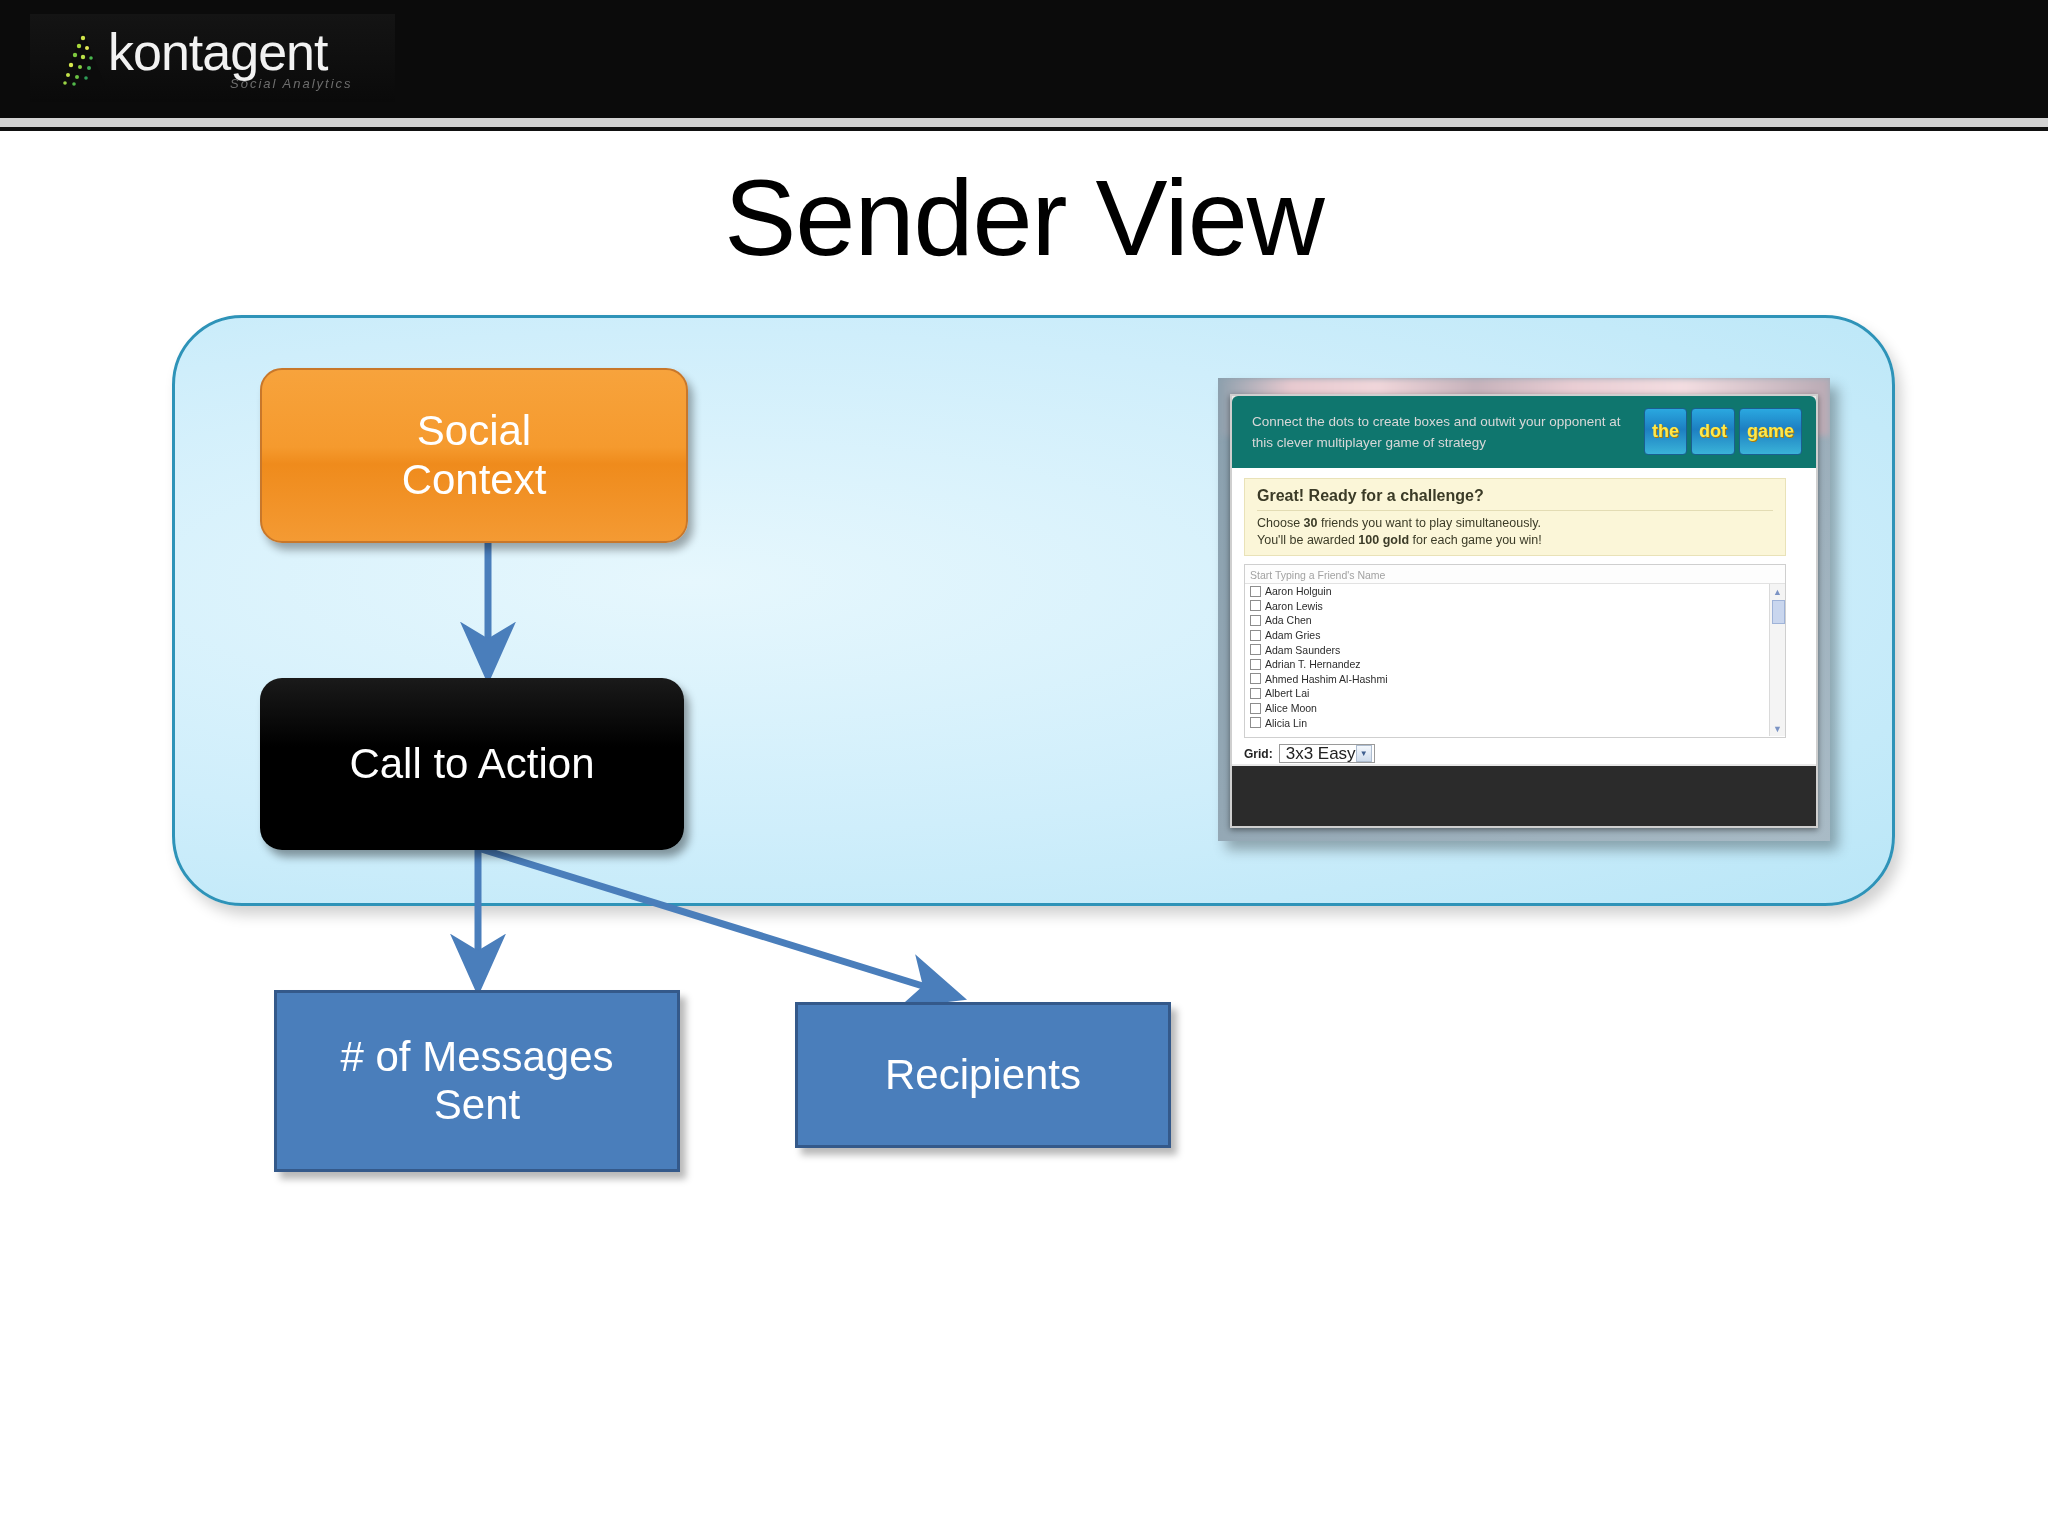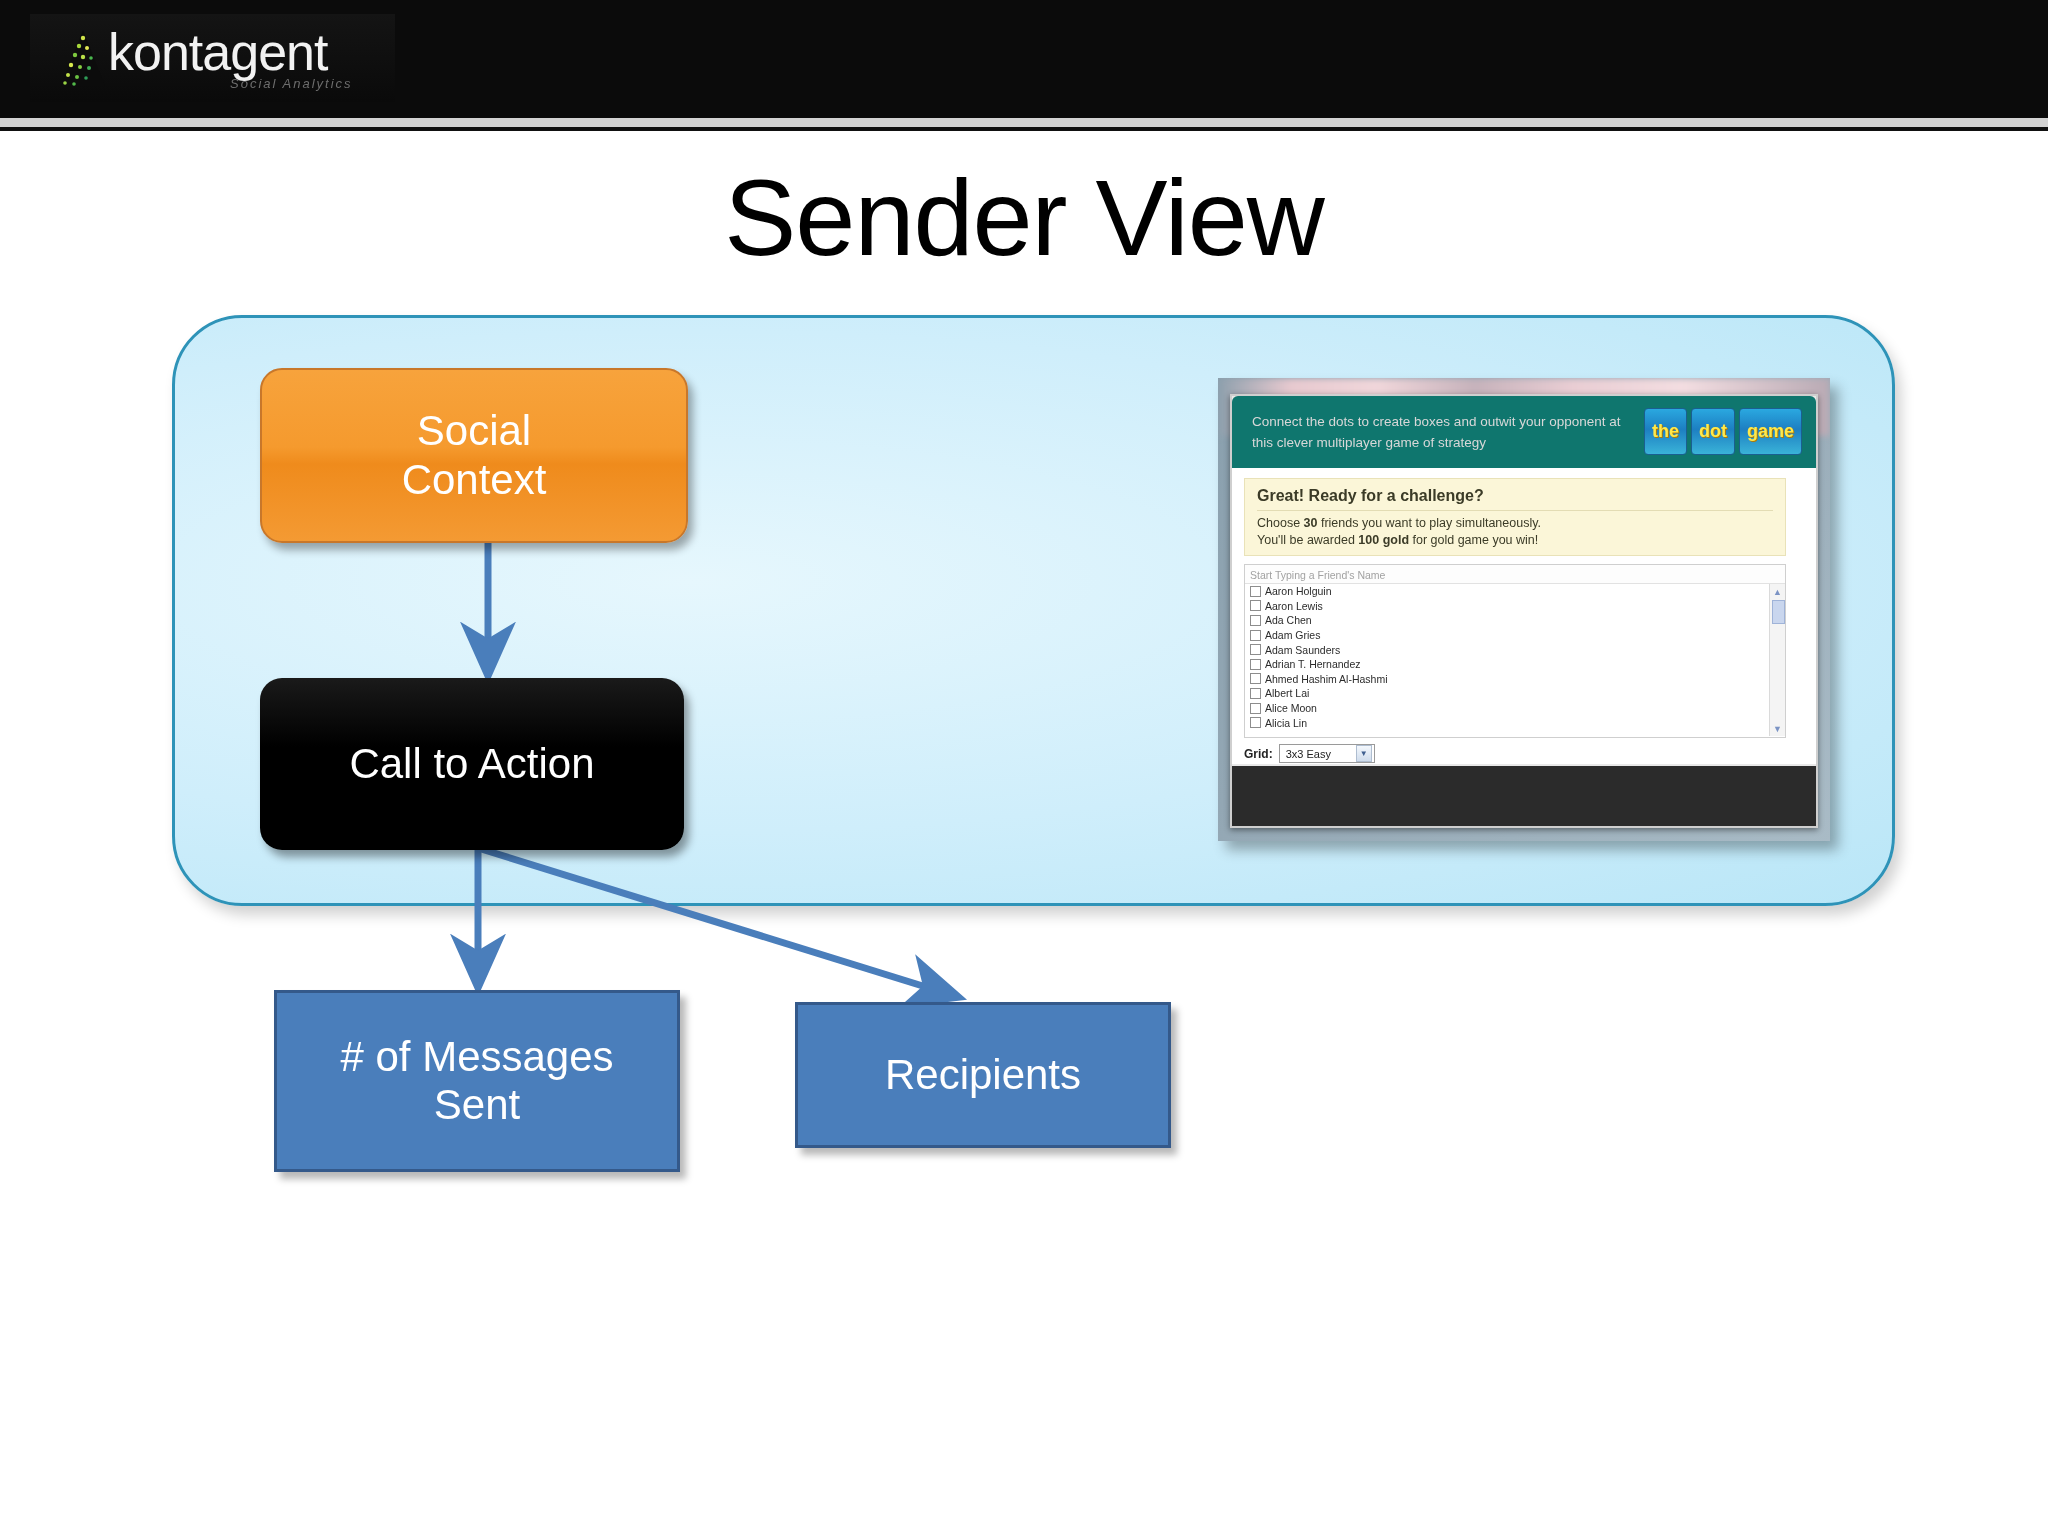--- a/index.html
+++ b/index.html
@@ -338,21 +338,21 @@
     width: 96px; height: 19px;
     border: 1px solid #9a9a9a;
     background: #ffffff;
     display: flex;
     align-items: center;
     justify-content: space-between;
     padding: 0 2px 0 6px;
     box-sizing: border-box;
   }
   .grid-select-value {
-    font-size: 11px;
+    font-size: 17px;
     color: #222;
     font-family: "Liberation Sans", sans-serif;
   }
   .grid-caret {
     width: 14px; height: 15px;
     background: linear-gradient(180deg,#f4f8fd 0%, #cfdcec 100%);
     border: 1px solid #aebdd0;
     display: flex; align-items: center; justify-content: center;
     color: #3f5f8f; font-size: 8px;
   }
@@ -483,21 +483,21 @@
 
     <div class="shot-body">
 
       <div class="promo">
         <div class="promo-title">Great! Ready for a challenge?</div>
         <div class="promo-rule"></div>
         <div class="promo-line1">
           <span>Choose </span><b>30</b><span> friends you want to play simultaneously.</span>
         </div>
         <div class="promo-line2">
-          <span>You'll be awarded </span><b>100 gold</b><span> for gold game you win!</span>
+          <span>You'll be awarded </span><b>100 gold</b><span> for each game you win!</span>
         </div>
       </div>
 
       <div class="friend-panel">
         <div class="friend-search">Start Typing a Friend's Name</div>
         <div class="friend-list">
             <div class="friend-row">
               <span class="friend-cb"></span>
               <span class="friend-name">Aaron Holguin</span>
             </div>

